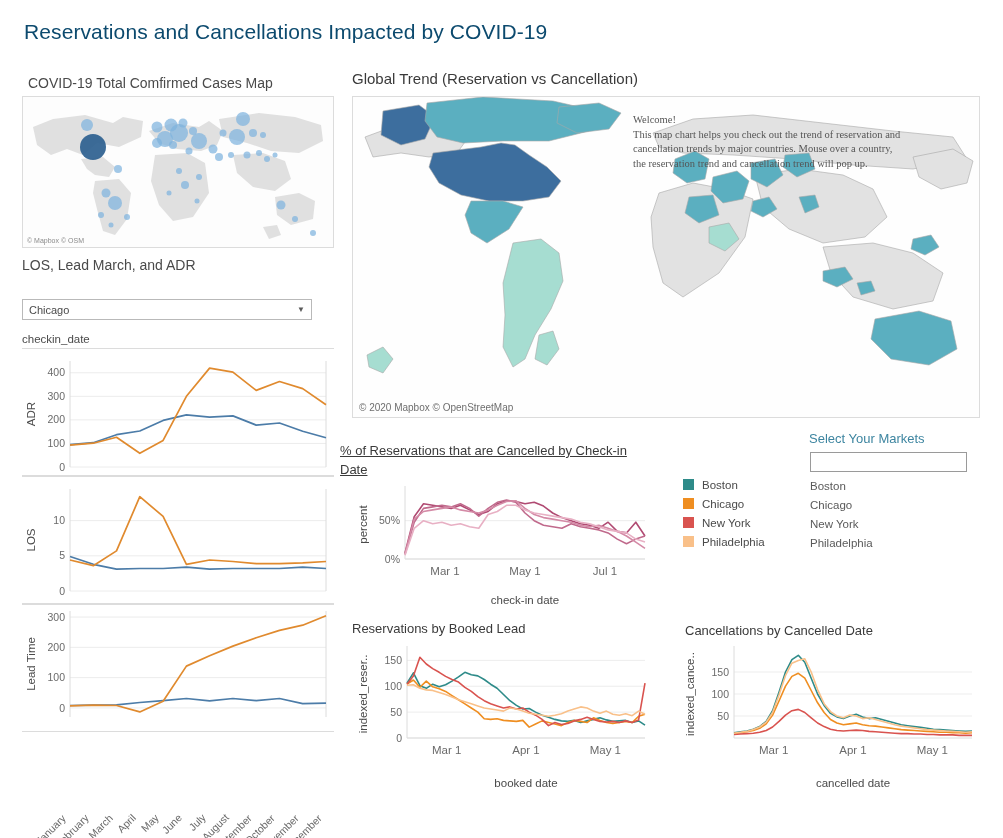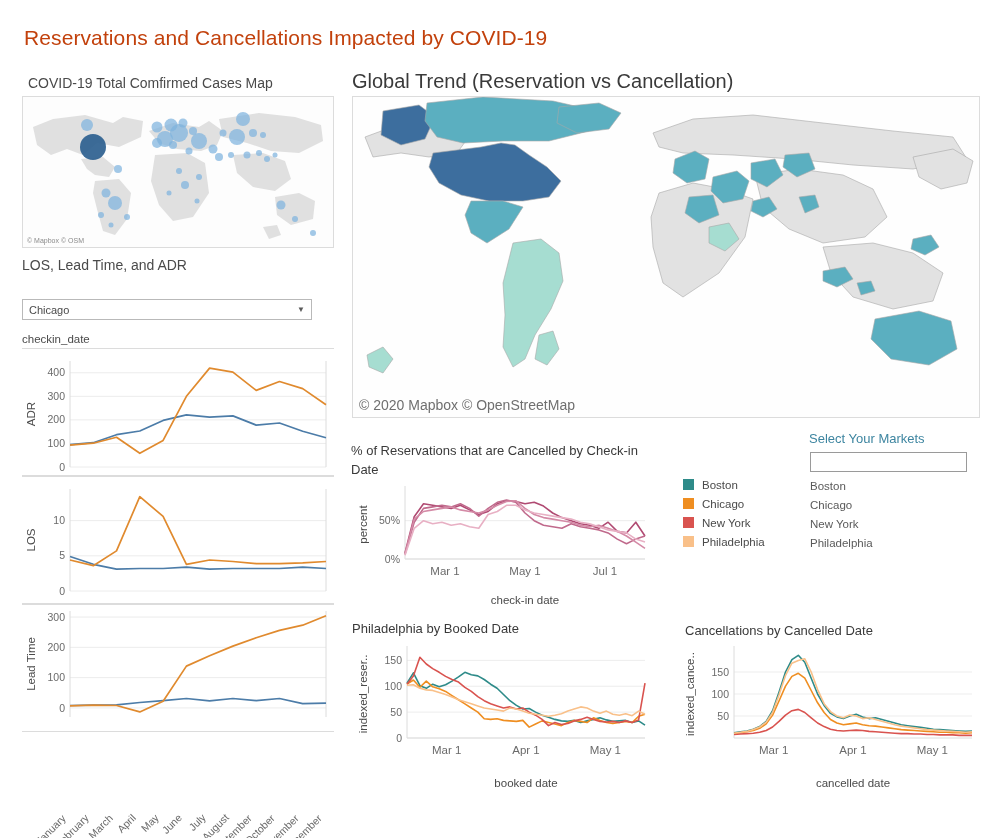--- a/index.html
+++ b/index.html
@@ -5,22 +5,22 @@
   * { box-sizing: border-box; margin: 0; padding: 0; }
   body {
     width: 1003px; height: 838px;
     background: #ffffff;
     font-family: "Liberation Sans", sans-serif;
     color: #333333;
     overflow: hidden;
     position: relative;
   }
   .dash-title {
-    position: absolute; left: 24px; top: 26px;
-    font-size: 21px; font-weight: 400; color: #c2410c;
+    position: absolute; left: 24px; top: 20px;
+    font-size: 21px; font-weight: 400; color: #0c4a6e;
     letter-spacing: 0.1px;
   }
 
   
   .panel-title {
     font-size: 14px; color: #4a4a4a; font-weight: 400;
     line-height: 15px;
   }
   #covid-map-title { position: absolute; left: 28px; top: 76px; }
 
@@ -67,41 +67,41 @@
   }
   #month-axis .m {
     position: absolute; bottom: 0;
     writing-mode: vertical-rl; transform: rotate(-135deg);
     transform-origin: left bottom;
     font-size: 10.5px; color: #6a6a6a;
     white-space: nowrap;
   }
 
   
-  #global-title { position: absolute; left: 352px; top: 70px; font-size: 20px; color: #3a3a3a; }
+  #global-title { position: absolute; left: 352px; top: 70px; font-size: 15px; color: #3a3a3a; }
   #global-map {
     position: absolute; left: 352px; top: 96px;
     width: 628px; height: 322px;
     border: 1px solid #dcdcdc; background: #fefefe;
     overflow: hidden;
   }
   #welcome-box {
     position: absolute; left: 280px; top: 16px;
     width: 268px;
     font-family: "Liberation Serif", serif;
     font-size: 10.5px; line-height: 14.5px; color: #555;
   }
   #global-map .attrib {
     position: absolute; left: 6px; bottom: 4px;
-    font-size: 14px; color: #6f6f6f;
+    font-size: 10px; color: #6f6f6f;
   }
 
   #pct-title {
-    position: absolute; left: 351px; top: 441px;
-    width: 300px; font-size: 13px; color: #3a3a3a; line-height: 19px;
+    position: absolute; left: 340px; top: 441px;
+    width: 300px; font-size: 13px; color: #3a3a3a; line-height: 19px; text-decoration: underline;
   }
   #pct-chart { position: absolute; left: 355px; top: 482px; width: 300px; height: 125px; }
 
   .legend { position: absolute; left: 683px; top: 475px; }
   .legend-row { display: flex; align-items: center; height: 19px; }
   .legend-swatch { width: 11px; height: 11px; margin-right: 8px; }
   .legend-label { font-size: 11.5px; color: #4a4a4a; }
 
   #markets-title {
     position: absolute; left: 809px; top: 431px;
@@ -180,21 +180,21 @@
       <circle cx="272" cy="122" r="3"></circle>
       <circle cx="290" cy="136" r="3"></circle>
       <circle cx="174" cy="104" r="2.5"></circle>
     </g>
     <circle cx="70" cy="50" r="13" fill="#2c5f8f" fill-opacity="0.92"></circle>
   </svg>
   <div class="attrib">© Mapbox © OSM</div>
 </div>
 
 <div class="panel-title" id="los-title">
-  <div>LOS, Lead Time, and ADR</div>
+  <div>LOS, Lead March, and ADR</div>
 </div>
 <div id="market-select">
   <span>Chicago</span>
   <span class="caret">▼</span>
 </div>
 <div id="checkin-label">checkin_date</div>
 
 <div class="small-chart" id="adr-chart" style="left:22px; top:348px; width:312px; height:128px;"><svg width="312" height="126">
       <line x1="48" x2="304" y1="118" y2="118" stroke="#ececec" stroke-width="1"></line>
       <text x="43" y="121.6" font-size="10.5" fill="#6a6a6a" text-anchor="end">0</text>
@@ -296,20 +296,22 @@
       <g fill="#a6ddd1">
         <path d="M160 146 L188 142 L206 156 L210 184 L198 212 L182 238 L172 262 L160 270 L150 250 L152 218 L150 186 Z"></path>
         <path d="M186 238 L200 234 L206 252 L194 268 L182 262 Z"></path>
         <path d="M14 258 L30 250 L40 262 L30 276 L16 270 Z"></path>
         <path d="M356 130 L376 126 L386 142 L372 154 L356 146 Z"></path>
       </g>
     </g>
     <path d="M0 0 L626 0 L626 320 L0 320 Z" fill="none"></path>
   </svg>
   <div id="welcome-box">
+    <div>Welcome!</div>
+    <div>This map chart helps you check out the trend of reservation and cancellation trends by major countries. Mouse over a country, the reservation trend and cancellation trend will pop up.</div>
   </div>
   <div class="attrib">© 2020 Mapbox  © OpenStreetMap</div>
 </div>
 
 <div id="pct-title">% of Reservations that are Cancelled by Check-in Date</div>
 <div id="pct-chart"><svg width="300" height="125">
       <line x1="50" x2="290" y1="77" y2="77" stroke="#ededed"></line>
       <text x="45" y="80.6" font-size="10.5" fill="#6a6a6a" text-anchor="end">0%</text>
       <line x1="50" x2="290" y1="38.666666666666664" y2="38.666666666666664" stroke="#ededed"></line>
       <text x="45" y="42.266666666666666" font-size="10.5" fill="#6a6a6a" text-anchor="end">50%</text>
@@ -347,21 +349,21 @@
 
 <div id="markets-title">Select Your Markets</div>
 <input id="markets-input" type="text" placeholder="" style="">
 <div id="markets-list">
     <div class="mi">Boston</div>
     <div class="mi">Chicago</div>
     <div class="mi">New York</div>
     <div class="mi">Philadelphia</div>
   </div>
 
-<div id="res-title">Philadelphia by Booked Date</div>
+<div id="res-title">Reservations by Booked Lead</div>
 <div id="res-chart"><svg width="300" height="150">
       <line x1="52" x2="290" y1="98" y2="98" stroke="#ededed"></line>
       <text x="47" y="101.6" font-size="10.5" fill="#6a6a6a" text-anchor="end">0</text>
       <line x1="52" x2="290" y1="72.11764705882354" y2="72.11764705882354" stroke="#ededed"></line>
       <text x="47" y="75.71764705882353" font-size="10.5" fill="#6a6a6a" text-anchor="end">50</text>
       <line x1="52" x2="290" y1="46.23529411764706" y2="46.23529411764706" stroke="#ededed"></line>
       <text x="47" y="49.83529411764706" font-size="10.5" fill="#6a6a6a" text-anchor="end">100</text>
       <line x1="52" x2="290" y1="20.352941176470594" y2="20.352941176470594" stroke="#ededed"></line>
       <text x="47" y="23.952941176470596" font-size="10.5" fill="#6a6a6a" text-anchor="end">150</text>
       <line x1="52" x2="52" y1="6" y2="98" stroke="#dcdcdc"></line>

